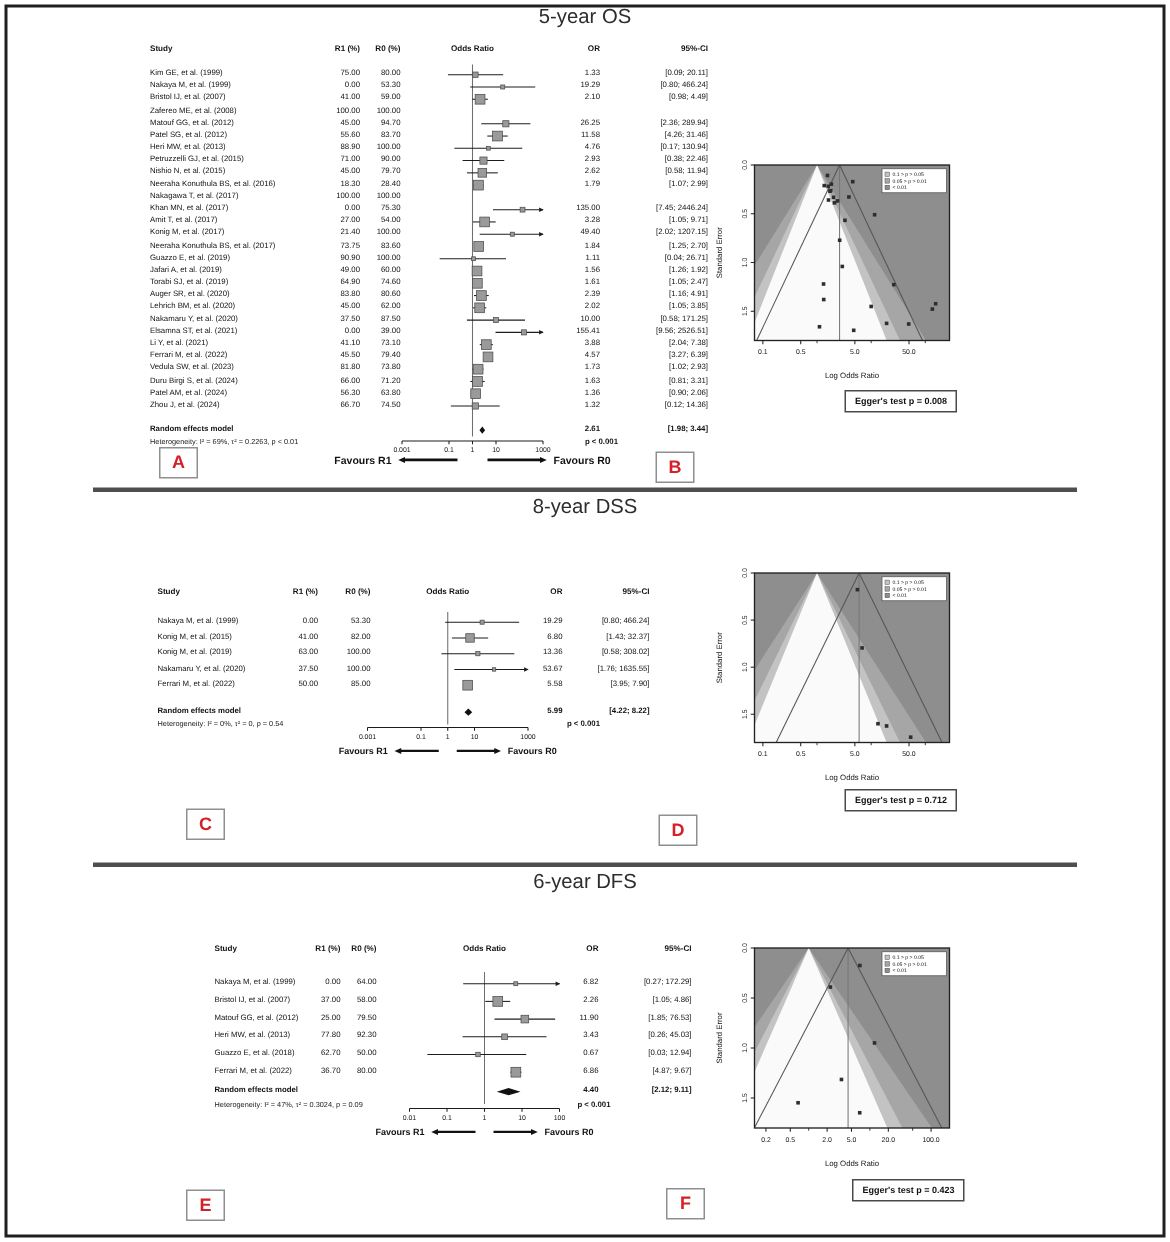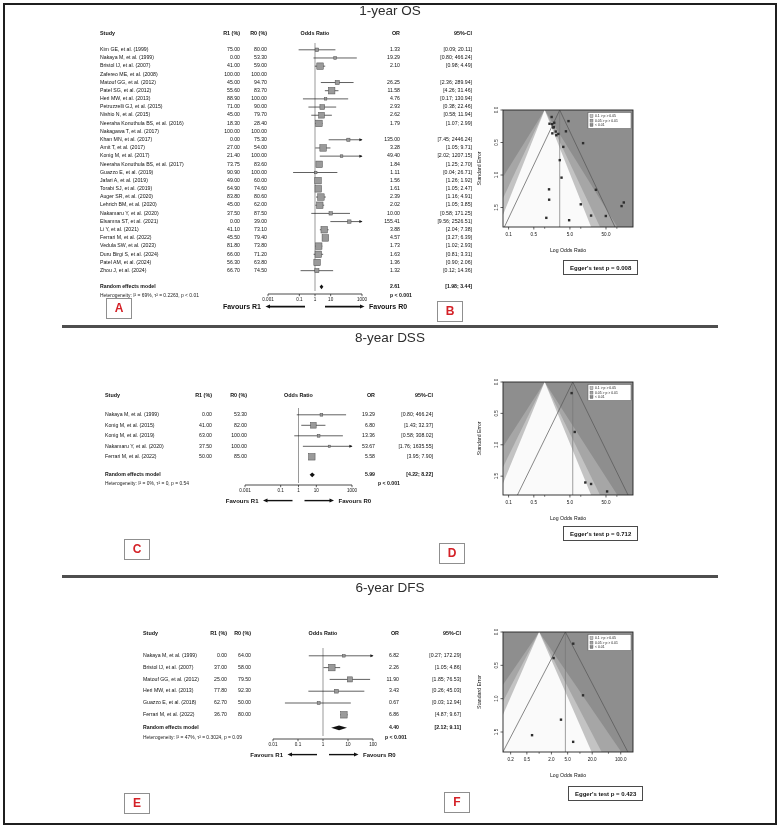--- a/index.html
+++ b/index.html
@@ -20,21 +20,21 @@
   .egger{position:absolute;border:1.4px solid #4a4a4a;background:#fff;
          font:bold 6px/1 "Liberation Sans",sans-serif;color:#111;padding:3.5px 6px;white-space:nowrap;}
   svg{position:absolute;left:0;top:0;overflow:visible;}
   svg text{font-family:"Liberation Sans",sans-serif;fill:#121212;}
 </style>
 </head>
 <body>
 
 <div class="frame"></div>
 
-<div class="sec-title" style="top:3px">1-year OS</div>
+<div class="sec-title" style="top:3px">5-year OS</div>
 <div class="sec-title" style="top:330px">8-year DSS</div>
 <div class="sec-title" style="top:580px">6-year DFS</div>
 
 <div class="divider" style="top:325px"></div>
 <div class="divider" style="top:575px"></div>
 
 <div id="panel0" class="panel" style="left:100px;top:28px;width:382px;height:292px">
     <svg width="382" height="292">
       <line x1="215" y1="15" x2="215" y2="263" stroke="#6e6e6e" stroke-width="0.7"></line>
       <line x1="198.6164659812161" y1="21.8" x2="235.42012243934897" y2="21.8" stroke="#1c1c1c" stroke-width="0.7"></line>

